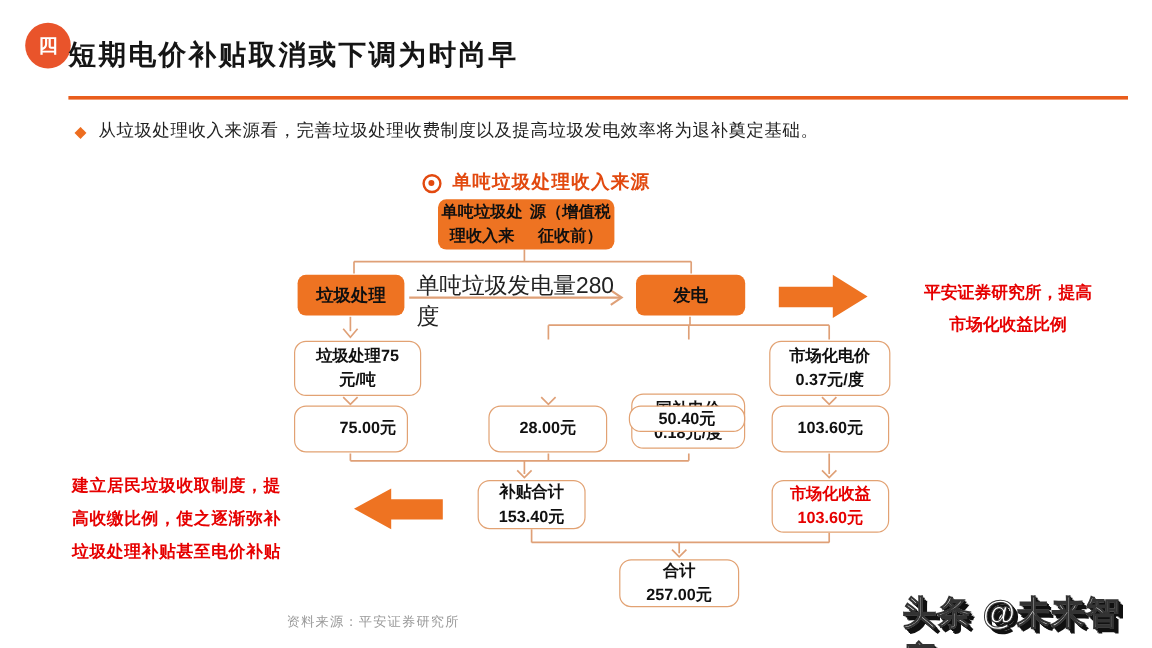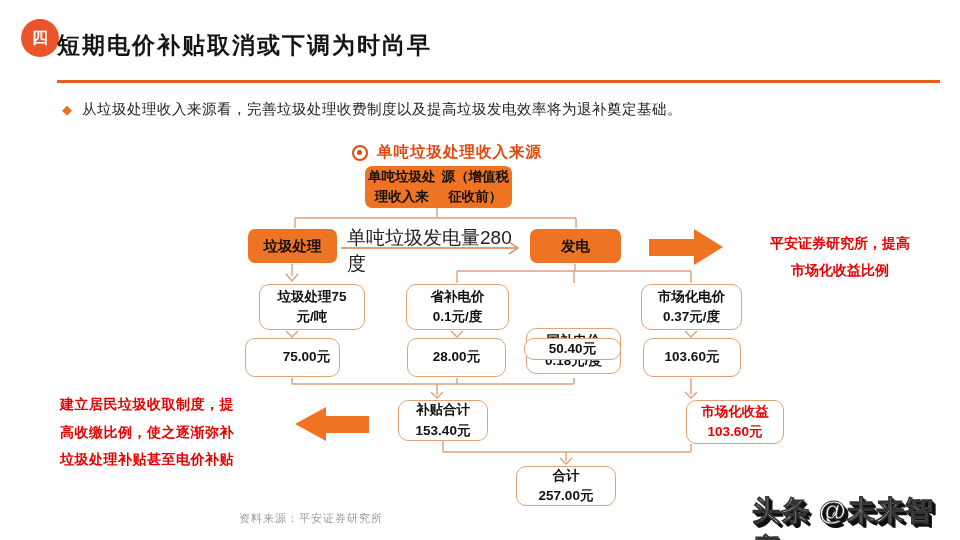--- a/index.html
+++ b/index.html
@@ -90,27 +90,23 @@
   </div>
 
   <div class="obox" style="left:248px;top:229px;width:89px;height:34px;font-size:14.5px;">
     <div>垃圾处理</div>
   </div>
   <div class="edge-label">单吨垃圾发电量280度</div>
   <div class="obox" style="left:530px;top:229px;width:91px;height:34px;font-size:14.5px;">
     <div>发电</div>
   </div>
 
-  <div class="wbox" style="left:259px;top:284px;width:106px;height:46px;">
+  <div class="wbox" style="left:245px;top:284px;width:106px;height:46px;">
     <div>垃圾处理75</div>
     <div>元/吨</div>
-  </div>
-  <div class="wbox" style="left:406px;top:284px;width:103px;height:46px;">
-    <div>省补电价</div>
-    <div>0.1元/度</div>
   </div>
   <div class="wbox" style="left:526px;top:284px;width:95px;height:46px;margin-top:44px;">
     <div>国补电价</div>
     <div>0.18元/度</div>
   </div>
   <div class="wbox" style="left:641px;top:284px;width:101px;height:46px;">
     <div>市场化电价</div>
     <div>0.37元/度</div>
   </div>
 
@@ -124,21 +120,21 @@
     <div>50.40元</div>
   </div>
   <div class="wbox" style="left:643px;top:338px;width:98px;height:39px;">
     <div>103.60元</div>
   </div>
 
   <div class="wbox" style="left:398px;top:400px;width:90px;height:41px;">
     <div>补贴合计</div>
     <div>153.40元</div>
   </div>
-  <div class="wbox red" style="left:643px;top:400px;width:98px;height:44px;margin-left:43px;">
+  <div class="wbox red" style="left:643px;top:400px;width:98px;height:44px;">
     <div>市场化收益</div>
     <div>103.60元</div>
   </div>
   <div class="wbox" style="left:516px;top:466px;width:100px;height:40px;">
     <div>合计</div>
     <div>257.00元</div>
   </div>
 
   <div class="note note-right">
     <div>平安证券研究所，提高</div>

